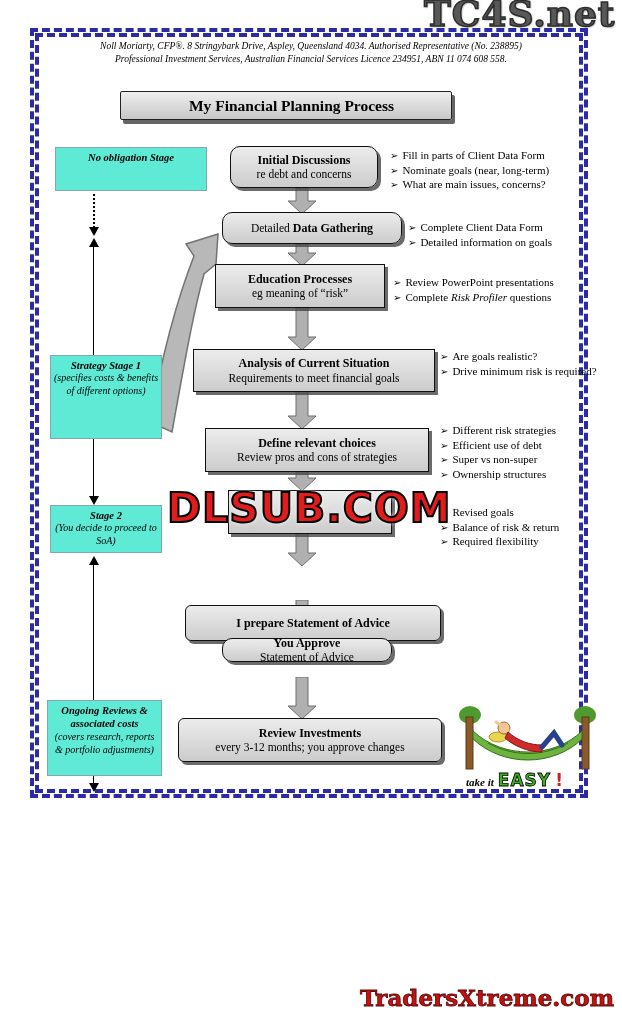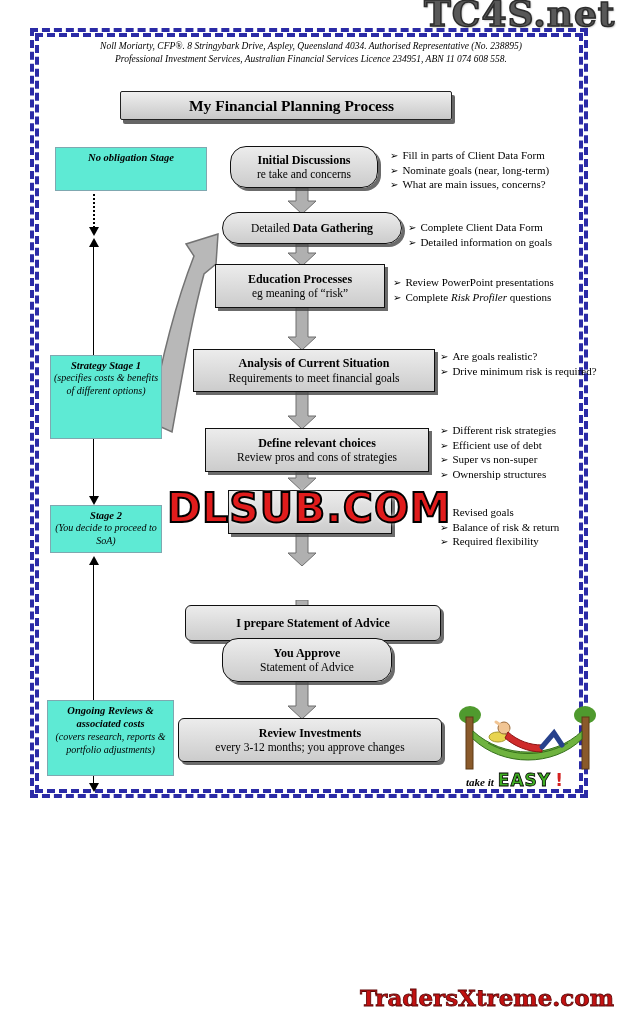--- a/index.html
+++ b/index.html
@@ -8,21 +8,21 @@
   .frame{position:absolute;left:30px;top:28px;width:558px;height:770px;border:4px dashed #2b2ba6;box-sizing:border-box;}
   .frame-inner{position:absolute;left:1px;top:1px;right:1px;bottom:1px;border:4px dashed #2b2ba6;}
   .header-text{font-style:italic;font-size:9.5px;line-height:1.35;text-align:center;}
   .title-box{display:flex;align-items:center;justify-content:center;background:linear-gradient(#efefef,#c8c8c8);border:1.5px solid #222;box-shadow:3px 4px 0 rgba(50,50,50,.75);border-radius:2px;font-weight:bold;font-size:15.5px;box-sizing:border-box;}
   .stage{background:#5eead4;border:1px solid #7fa8b0;text-align:center;font-style:italic;font-size:10px;line-height:1.28;padding:3px 2px;box-sizing:border-box;}
   .stage-title{font-weight:bold;font-size:10.5px;}
   .stage-body{display:block;}
   .stage-body.upright{font-style:normal;}
   .fbox{background:linear-gradient(#ececec,#cccccc);border:1.2px solid #101010;box-shadow:3px 3px 0 rgba(70,70,70,.8);display:flex;flex-direction:column;align-items:center;justify-content:center;text-align:center;font-size:11.5px;line-height:1.22;box-sizing:border-box;padding:2px;}
   .fbox .bt{font-weight:bold;font-size:12px;}
-  .r10{border-radius:16px;}
+  .r10{border-radius:10px;}
   .r6{border-radius:6px;}
   .blist{list-style:none;margin:0;padding:0;font-size:11px;line-height:1.22;}
   .blist li{display:flex;gap:4px;margin:0 0 1px 0;align-items:flex-start;}
   .blist .mk{flex:0 0 auto;font-size:10px;line-height:1.35;}
   .vsolid{border-left:1.6px solid #000;width:0;}
   .vdot{border-left:2px dotted #000;width:0;}
   .tri-up{width:0;height:0;border-left:5px solid transparent;border-right:5px solid transparent;border-bottom:9px solid #000;}
   .tri-down{width:0;height:0;border-left:5px solid transparent;border-right:5px solid transparent;border-top:9px solid #000;}
   .wm-top{font-family:"DejaVu Serif",serif;font-weight:bold;font-size:36px;letter-spacing:1px;color:#585858;-webkit-text-stroke:1.5px #2d2d2d;text-shadow:1px 1px 2px rgba(0,0,0,.4);}
   .wm-mid{font-family:"DejaVu Sans",sans-serif;font-weight:bold;font-size:41px;letter-spacing:1px;color:#e01c1c;-webkit-text-stroke:2px #000;text-shadow:0 0 5px rgba(255,255,255,.95),0 0 2px rgba(255,255,255,.9);}
@@ -94,49 +94,49 @@
     <div class="stage-title">No obligation Stage</div>
   </div>
   <div class="abs stage" style="left:50px;top:355px;width:112px;height:84px;">
     <div class="stage-title">Strategy Stage 1</div>
     <span class="stage-body">(specifies costs &amp; benefits of different options)</span>
   </div>
   <div class="abs stage" style="left:50px;top:505px;width:112px;height:48px;">
     <div class="stage-title">Stage 2</div>
     <span class="stage-body">(You decide to proceed to SoA)</span>
   </div>
-  <div class="abs stage" style="left:47px;top:700px;width:127px;height:76px;">
+  <div class="abs stage" style="left:47px;top:700px;width:115px;height:76px;">
     <div class="stage-title">Ongoing Reviews &amp; associated costs</div>
     <span class="stage-body">(covers research, reports &amp; portfolio adjustments)</span>
   </div>
 
   <div class="abs fbox r10" style="left:230px;top:146px;width:148px;height:42px;">
     <div class="bt">Initial Discussions</div>
-    <div>re take and concerns</div>
+    <div>re debt and concerns</div>
   </div>
   <div class="abs fbox r10" style="left:222px;top:212px;width:180px;height:32px;">
     <div><span>Detailed </span><span class="bt">Data Gathering</span></div>
   </div>
   <div class="abs fbox" style="left:215px;top:264px;width:170px;height:44px;">
     <div class="bt">Education Processes</div>
     <div>eg meaning of “risk”</div>
   </div>
   <div class="abs fbox" style="left:193px;top:349px;width:242px;height:43px;">
     <div class="bt">Analysis of Current Situation</div>
     <div>Requirements to meet financial goals</div>
   </div>
   <div class="abs fbox" style="left:205px;top:428px;width:224px;height:44px;">
     <div class="bt">Define relevant choices</div>
     <div>Review pros and cons of strategies</div>
   </div>
   <div class="abs fbox" style="left:228px;top:490px;width:164px;height:44px;"></div>
   <div class="abs fbox r6" style="left:185px;top:565px;width:256px;height:36px;margin-top:40px;">
     <div class="bt">I prepare Statement of Advice</div>
   </div>
-  <div class="abs fbox r10" style="left:222px;top:638px;width:170px;height:44px;">
+  <div class="abs fbox r10" style="left:222px;top:638px;width:170px;height:24px;">
     <div class="bt">You Approve</div>
     <div>Statement of Advice</div>
   </div>
   <div class="abs fbox r6" style="left:178px;top:718px;width:264px;height:44px;">
     <div class="bt">Review Investments</div>
     <div>every 3-12 months; you approve changes</div>
   </div>
 
   <ul class="abs blist" style="left:390px;top:149px;width:222px;">
     <li>

